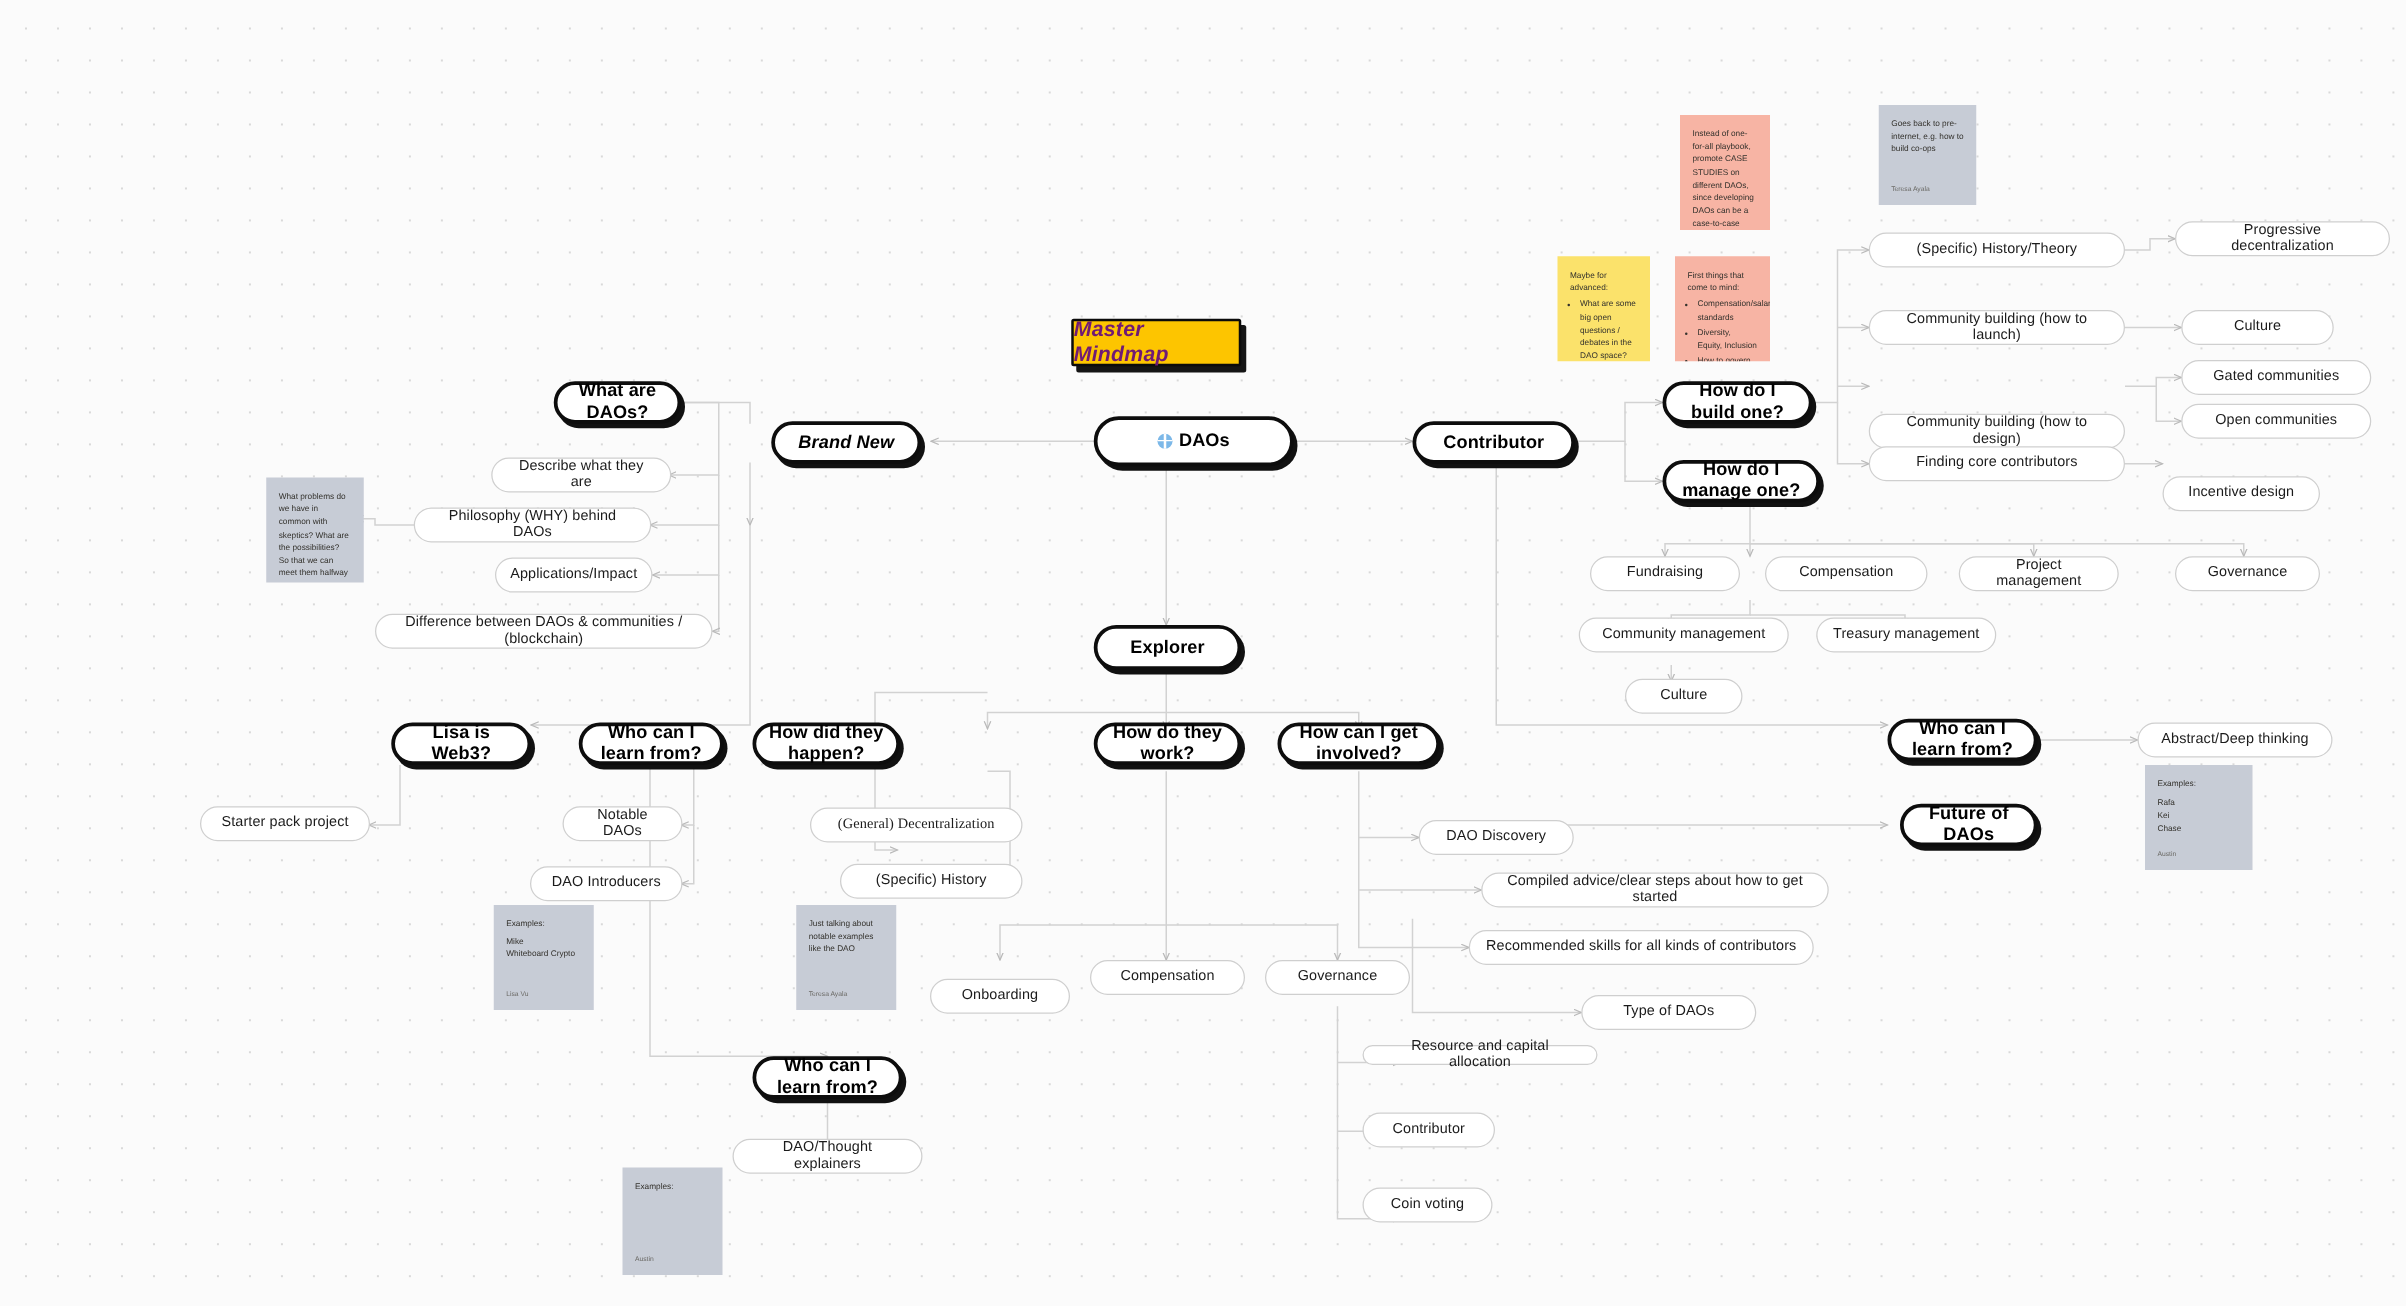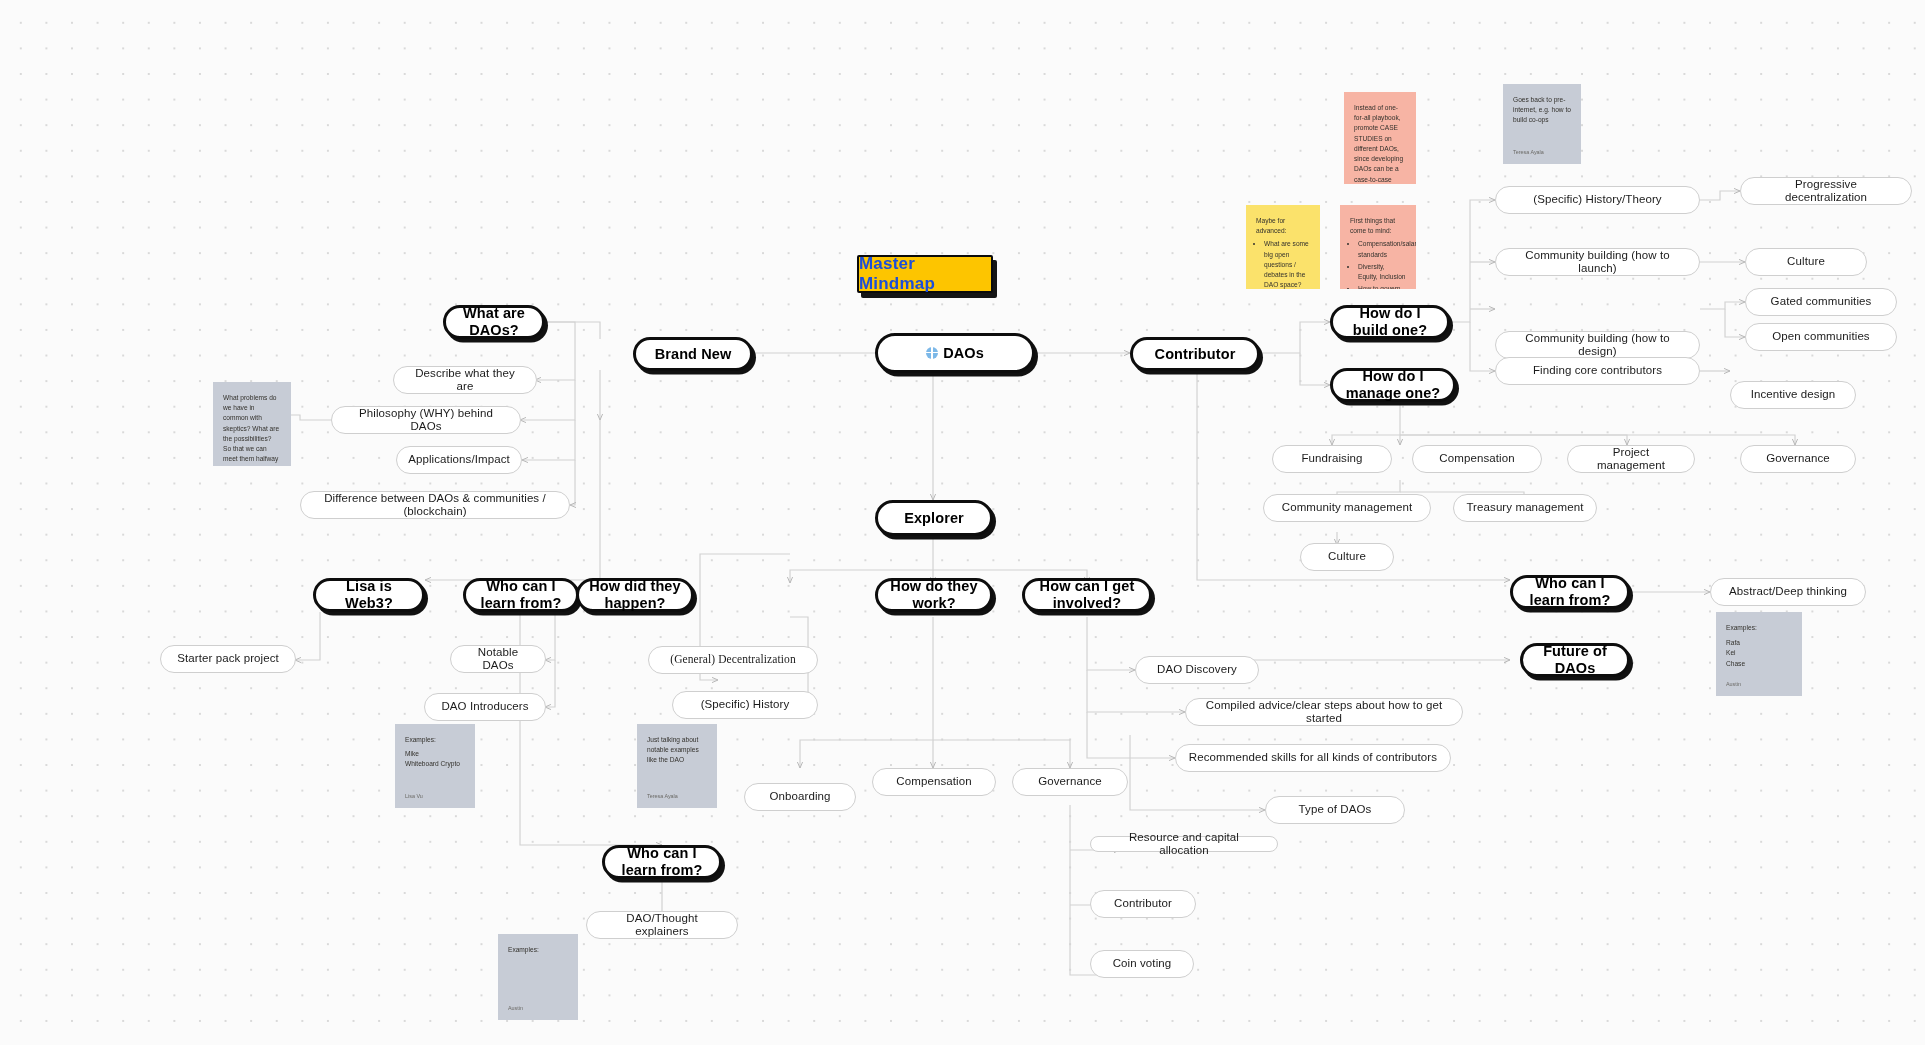--- a/index.html
+++ b/index.html
@@ -57,23 +57,24 @@
   
   .title-box {
     position: absolute;
     display: flex; align-items: center; justify-content: center;
     background: #fdc500;
     border: 2.5px solid #0b0b0b;
     border-radius: 2px;
     box-shadow: 4px 5px 0 0 #151515;
     font-size: 17px;
     font-weight: 700;
-    color: #1d4ed8;
+    color: #701a75;
     letter-spacing: .2px;
     z-index: 6;
+    font-style: italic;
   }
   
   .globe {
     display: inline-block;
     width: 12px; height: 12px;
     border-radius: 50%;
     background: #7cb8e8;
     margin-right: 5px;
     position: relative;
     flex: 0 0 auto;
@@ -204,33 +205,33 @@
 
   <div class="title-box" style="left:857px; top:255px; width:136px; height:38px;">Master Mindmap</div>
 
   <div class="node hub" style="left:875px; top:333px; width:160px; height:40px;">
     <span class="daos-inner">
       <span class="globe"></span>
       <span>DAOs</span>
     </span>
   </div>
 
-  <div class="node hub" style="left:633px; top:337px; width:120px; height:34px;">Brand New</div>
+  <div class="node hub" style="left:617px; top:337px; width:120px; height:34px;font-style:italic;">Brand New</div>
 
   <div class="node hub" style="left:1130px; top:337px; width:130px; height:34px;">Contributor</div>
 
   <div class="node hub" style="left:875px; top:500px; width:118px; height:36px;">Explorer</div>
 
   <div class="node hub" style="left:443px; top:305px; width:102px; height:34px;">What are DAOs?</div>
 
   <div class="node hub" style="left:313px; top:578px; width:112px; height:34px;">Lisa is Web3?</div>
 
   <div class="node hub tight" style="left:463px; top:578px; width:116px; height:34px;">Who can I learn from?</div>
 
-  <div class="node hub tight" style="left:576px; top:578px; width:118px; height:34px;">How did they happen?</div>
+  <div class="node hub tight" style="left:602px; top:578px; width:118px; height:34px;">How did they happen?</div>
 
   <div class="node hub" style="left:875px; top:578px; width:118px; height:34px;">How do they work?</div>
 
   <div class="node hub tight" style="left:1022px; top:578px; width:130px; height:34px;">How can I get involved?</div>
 
   <div class="node hub" style="left:1330px; top:305px; width:120px; height:34px;">How do I build one?</div>
 
   <div class="node hub tight" style="left:1330px; top:368px; width:126px; height:34px;">How do I manage one?</div>
 
   <div class="node hub tight" style="left:1510px; top:575px; width:120px; height:34px;">Who can I learn from?</div>

